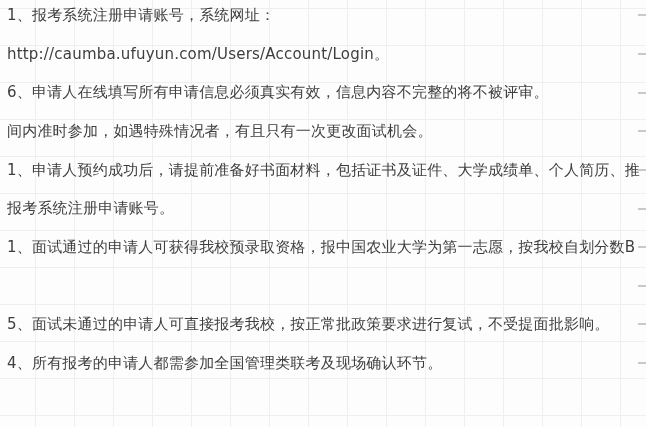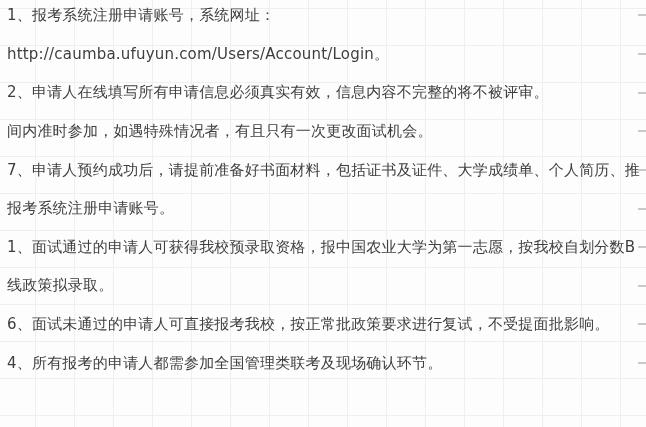--- a/index.html
+++ b/index.html
@@ -61,52 +61,51 @@
       <span>1、报考系统注册申请账号，系统网址：</span>
       <span class="edge-dash"></span>
     </div>
 
     <div class="line">
       <span>http://caumba.ufuyun.com/Users/Account/Login。</span>
       <span class="edge-dash"></span>
     </div>
 
     <div class="line">
-      <span>2、申请人在线填写所有申请信息必须真实有效，信息内容不完整的将不被评审。</span>
+      <span>6、申请人在线填写所有申请信息必须真实有效，信息内容不完整的将不被评审。</span>
       <span class="edge-dash"></span>
     </div>
 
 
     <div class="line">
       <span>间内准时参加，如遇特殊情况者，有且只有一次更改面试机会。</span>
       <span class="edge-dash"></span>
     </div>
 
     <div class="line">
-      <span>7、申请人预约成功后，请提前准备好书面材料，包括证书及证件、大学成绩单、个人简历、推</span>
+      <span>1、申请人预约成功后，请提前准备好书面材料，包括证书及证件、大学成绩单、个人简历、推</span>
       <span class="edge-dash"></span>
     </div>
 
     <div class="line">
       <span>报考系统注册申请账号。</span>
       <span class="edge-dash"></span>
     </div>
 
     <div class="line">
       <span>1、面试通过的申请人可获得我校预录取资格，报中国农业大学为第一志愿，按我校自划分数B</span>
       <span class="edge-dash"></span>
     </div>
 
     <div class="line">
-      <span>线政策拟录取。</span>
       <span class="edge-dash"></span>
     </div>
 
     <div class="line">
-      <span>6、面试未通过的申请人可直接报考我校，按正常批政策要求进行复试，不受提面批影响。</span>
+      <span>5、面试未通过的申请人可直接报考我校，按正常批政策要求进行复试，不受提面批影响。</span>
       <span class="edge-dash"></span>
     </div>
 
     <div class="line">
       <span>4、所有报考的申请人都需参加全国管理类联考及现场确认环节。</span>
       <span class="edge-dash"></span>
     </div>
 
   </div>
 </div>

